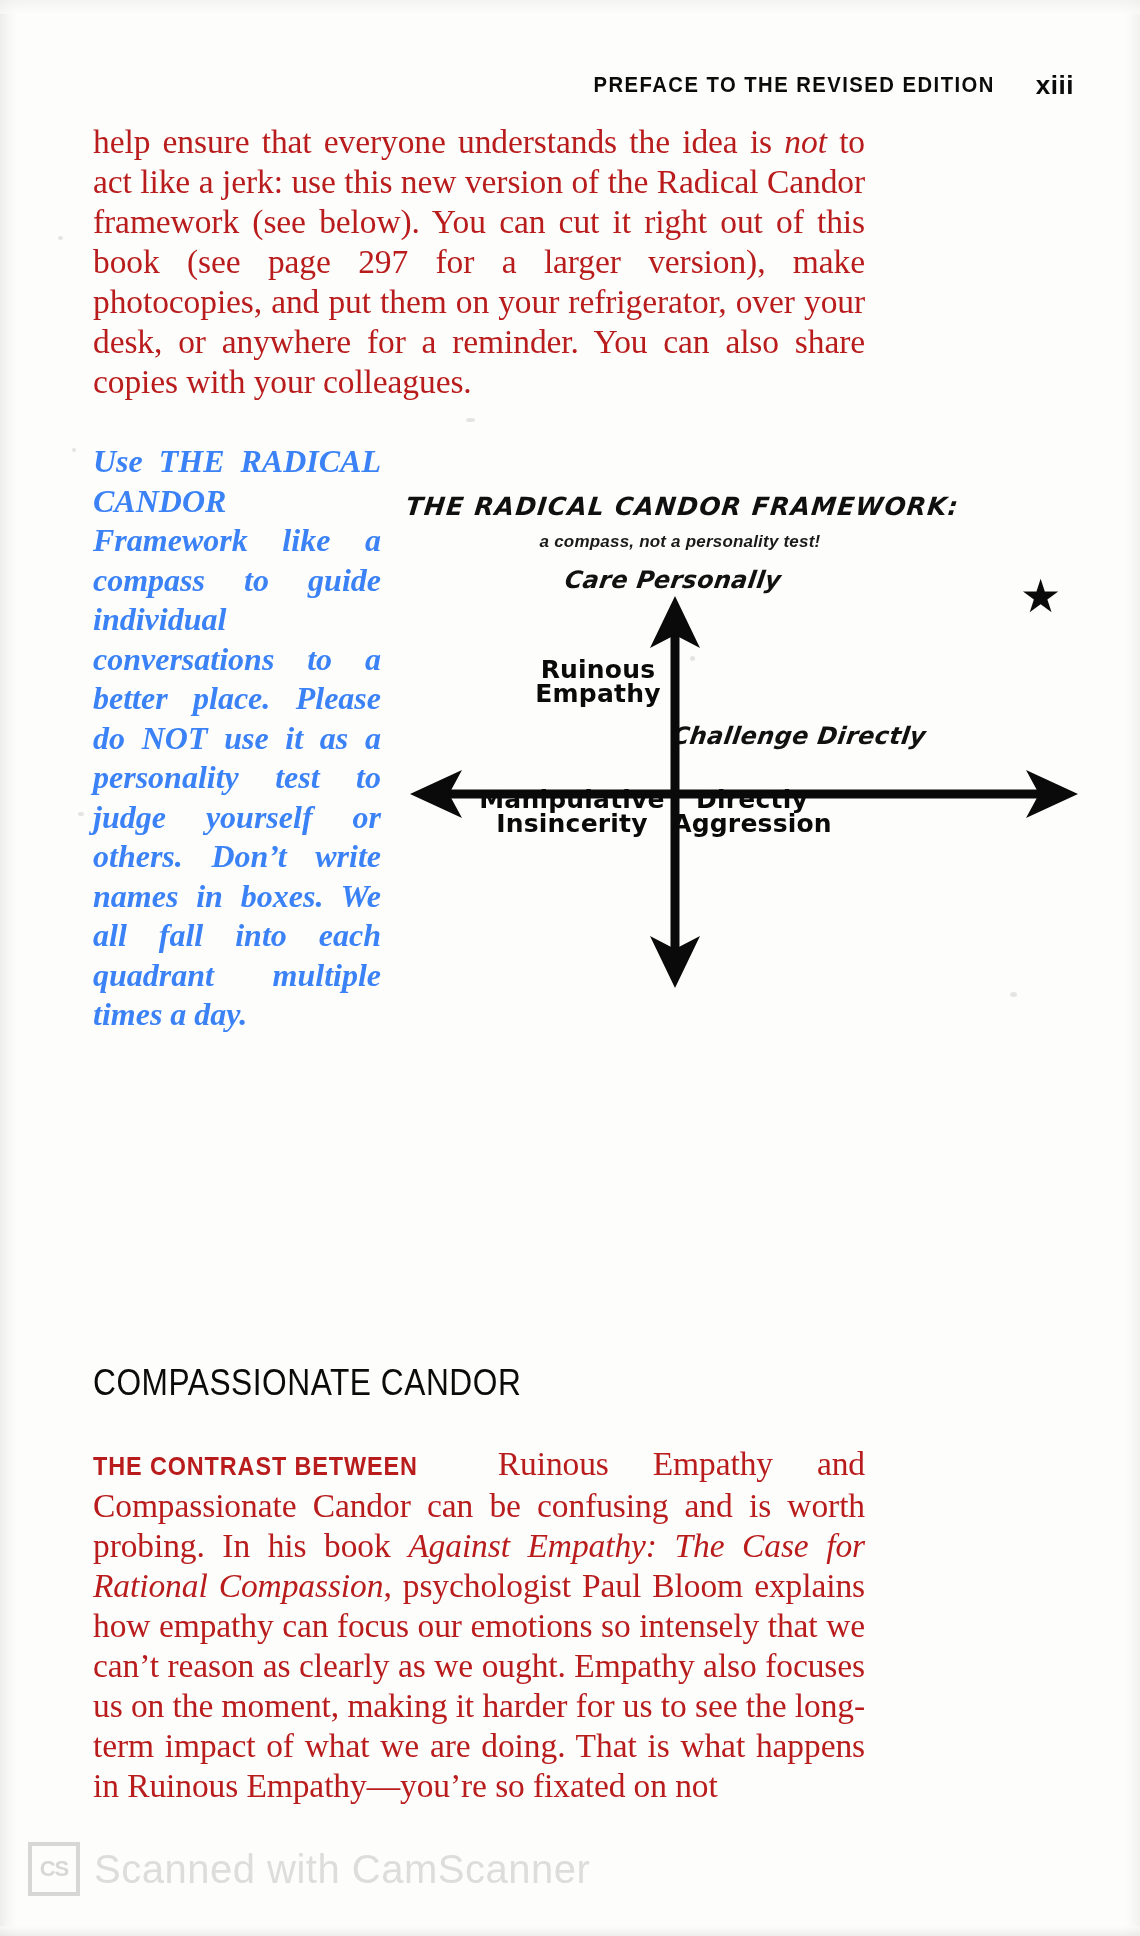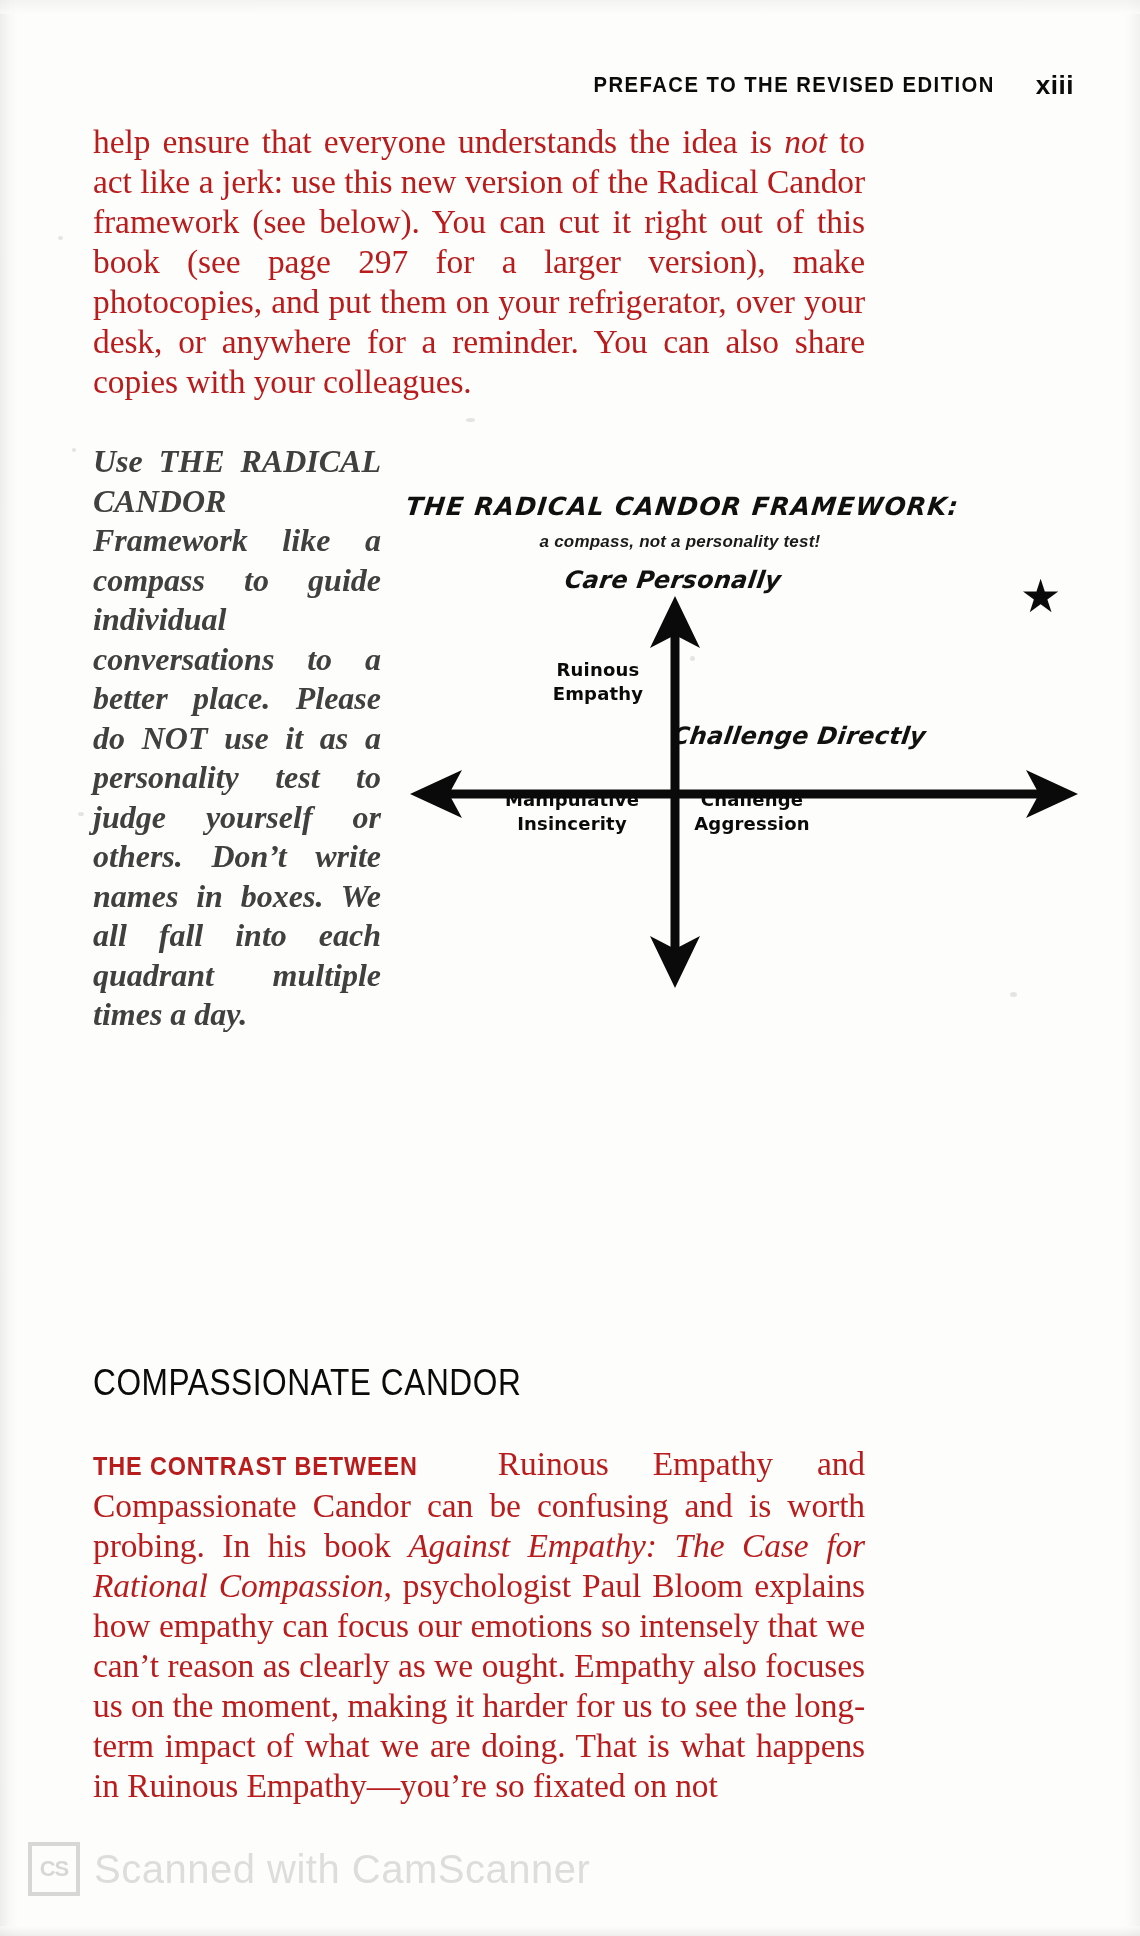--- a/index.html
+++ b/index.html
@@ -109,21 +109,21 @@
     position: absolute;
     left: 93px;
     top: 442px;
     width: 288px;
     font-family: "Liberation Serif", serif;
     font-style: italic;
     font-weight: bold;
     font-size: 32px;
     line-height: 39.5px;
     text-align: justify;
-    color: #404040;
+    color: #3b82f6;
     margin: 0;
   }
 
   
   .figure {
     position: absolute;
     left: 400px;
     top: 470px;
     width: 700px;
     height: 520px;
@@ -188,21 +188,21 @@
     position: absolute;
     left: 0;
     top: 120px;
     width: 700px;
     height: 400px;
   }
   .quad {
     position: absolute;
     font-family: "DejaVu Sans", sans-serif;
     font-weight: bold;
-    font-size: 18px;
+    font-size: 25px;
     line-height: 24px;
     text-align: center;
     color: #0a0a0a;
     letter-spacing: .2px;
     white-space: nowrap;
   }
   .quad-ruinous      { left: 108px; top: 188px; width: 180px; }
   .quad-compassion   { left: 236px; top: 190px; width: 240px; font-weight: normal; font-size: 20px; }
   .quad-manipulative { left: 72px;  top: 318px; width: 200px; }
   .quad-obnoxious    { left: 252px; top: 318px; width: 200px; }
@@ -334,21 +334,21 @@
     <div>Empathy</div>
   </div>
 
 
   <div class="quad quad-manipulative">
     <div>Manipulative</div>
     <div>Insincerity</div>
   </div>
 
   <div class="quad quad-obnoxious">
-    <div>Challenge</div>
+    <div>Directly</div>
     <div>Aggression</div>
   </div>
 </div>
 
 <h2 class="section-heading">COMPASSIONATE CANDOR</h2>
 
 <div class="body-col" id="closing-paragraph">
   <p class="body-par"><span class="smallcaps-lead">THE CONTRAST BETWEEN</span><span> Ruinous Empathy and Compassionate Candor can be confusing and is worth probing. In his book </span><span class="it">Against Empathy: The Case for Rational Compassion</span><span>, psychologist Paul Bloom explains how empathy can focus our emotions so intensely that we can’t reason as clearly as we ought. Empathy also focuses us on the moment, making it harder for us to see the long-term impact of what we are doing. That is what happens in Ruinous Empathy—you’re so fixated on not</span></p>
 </div>
 

